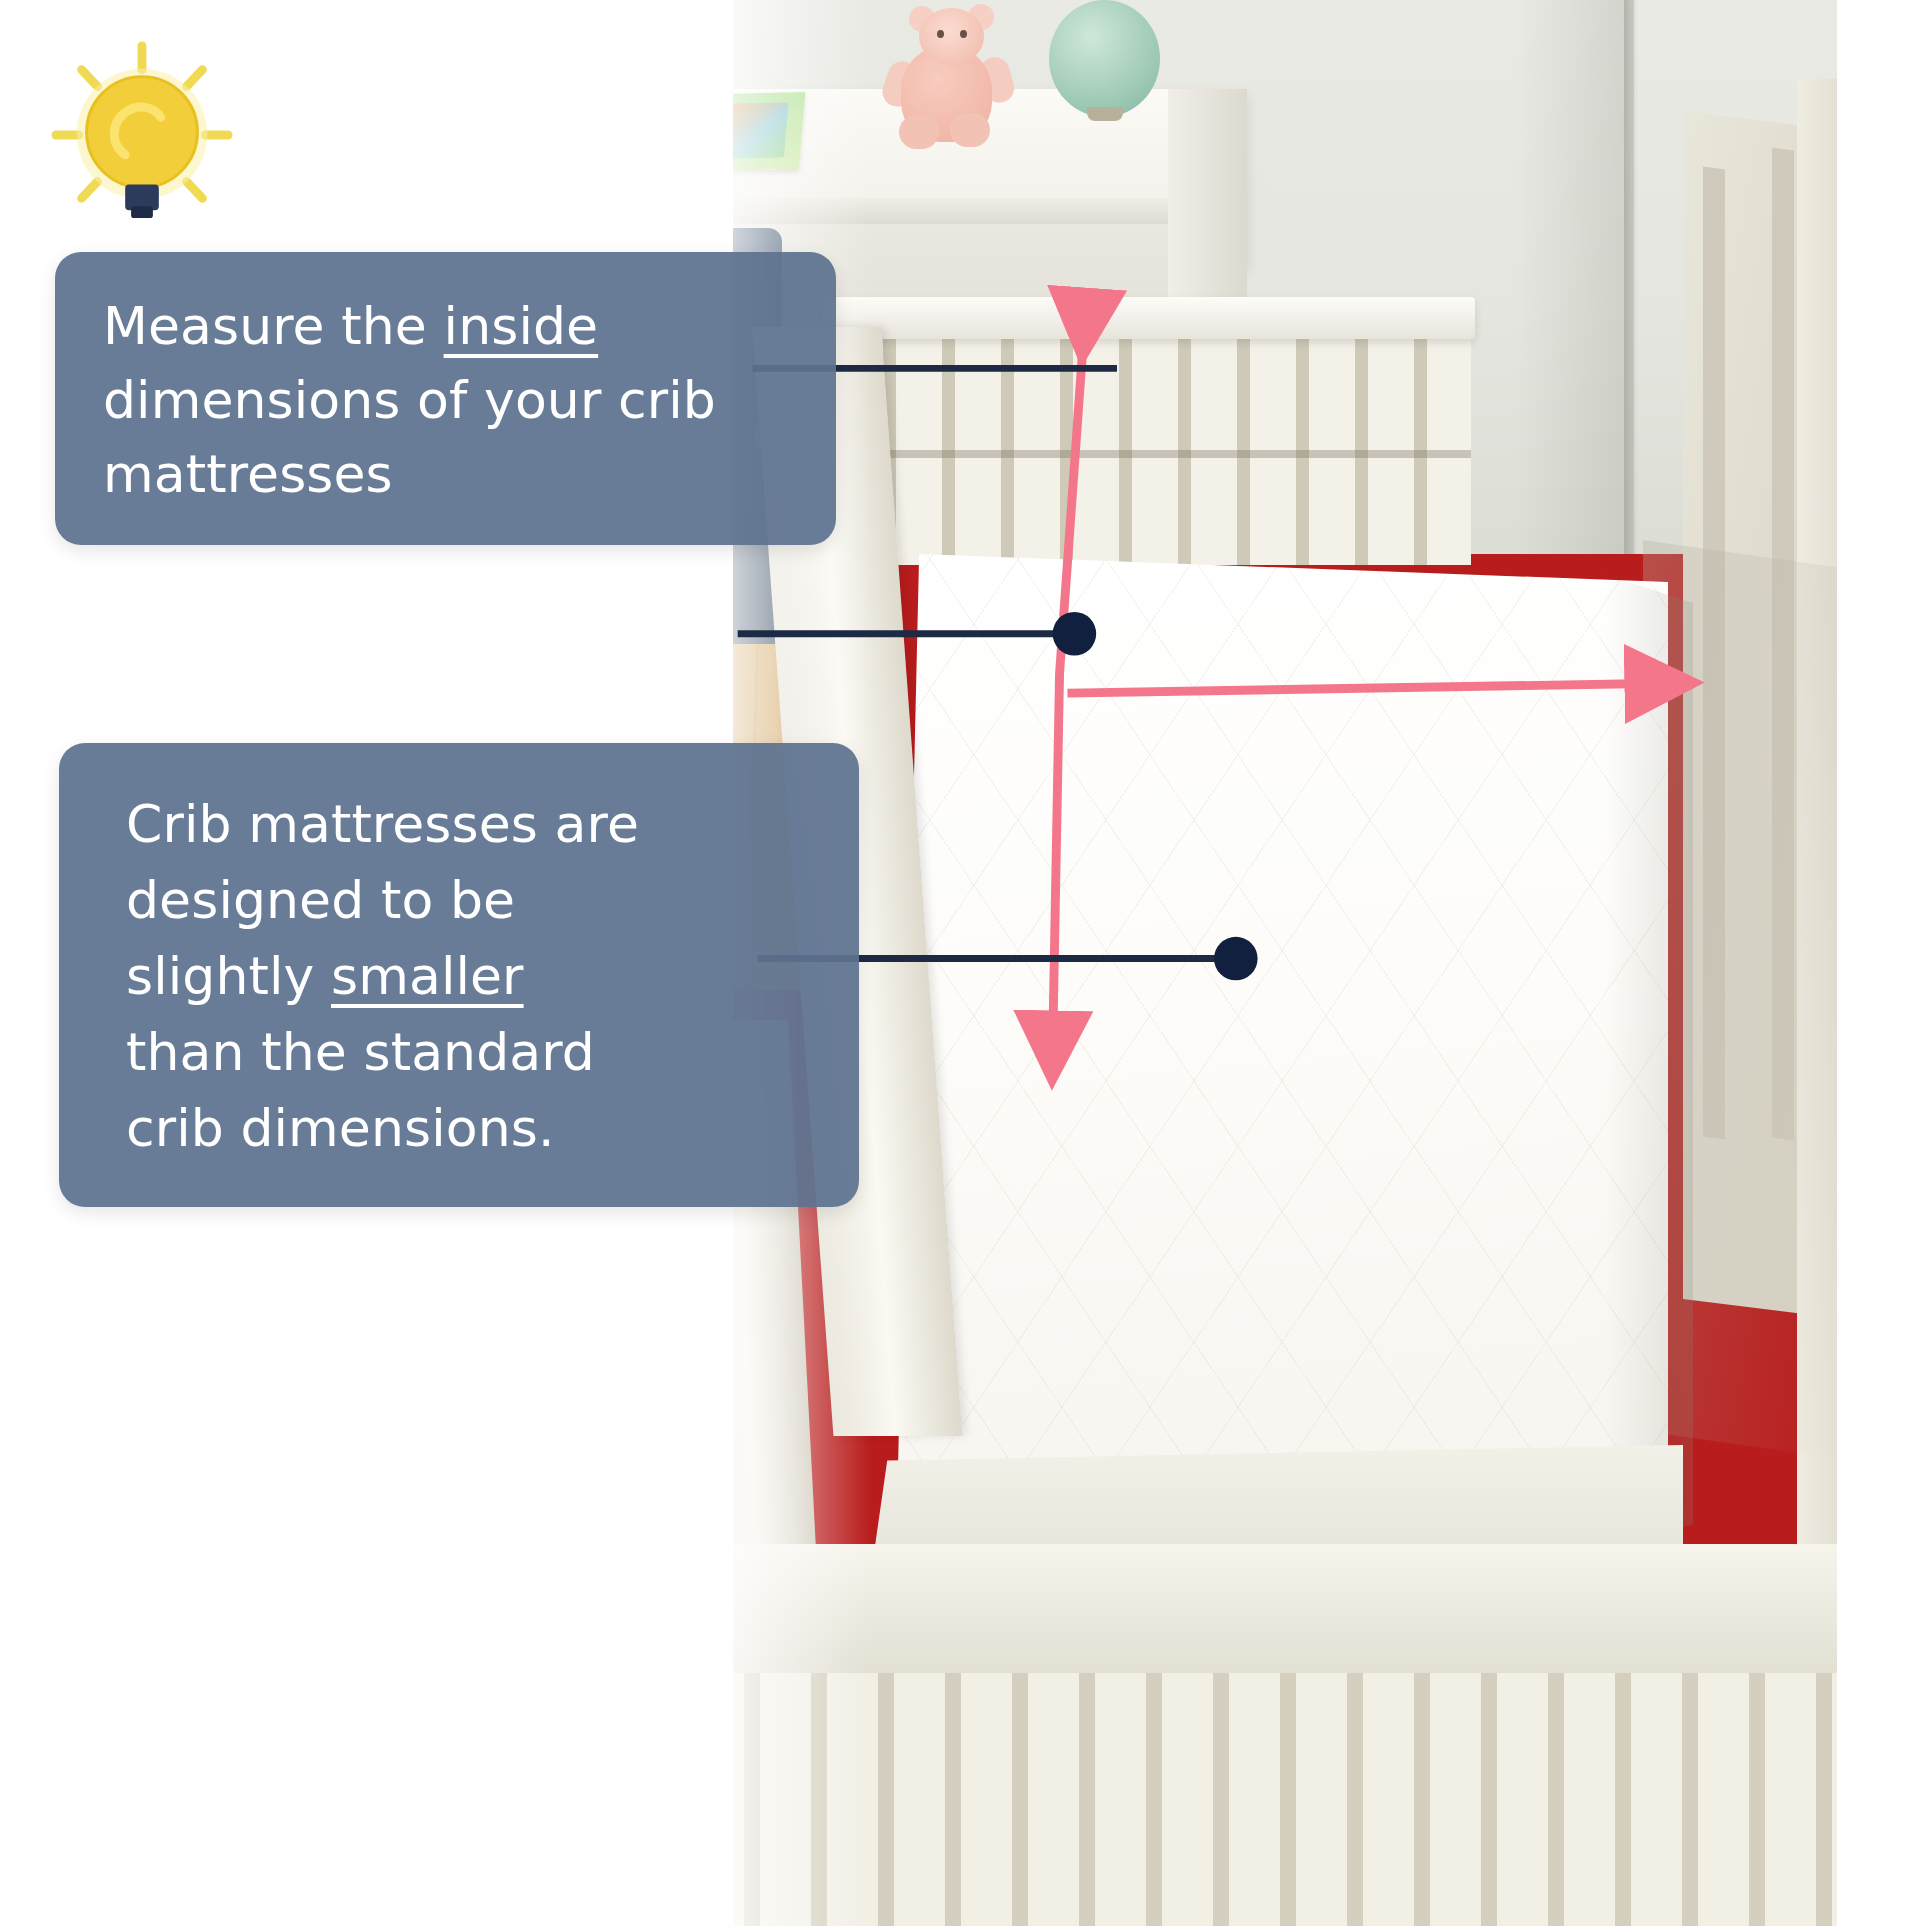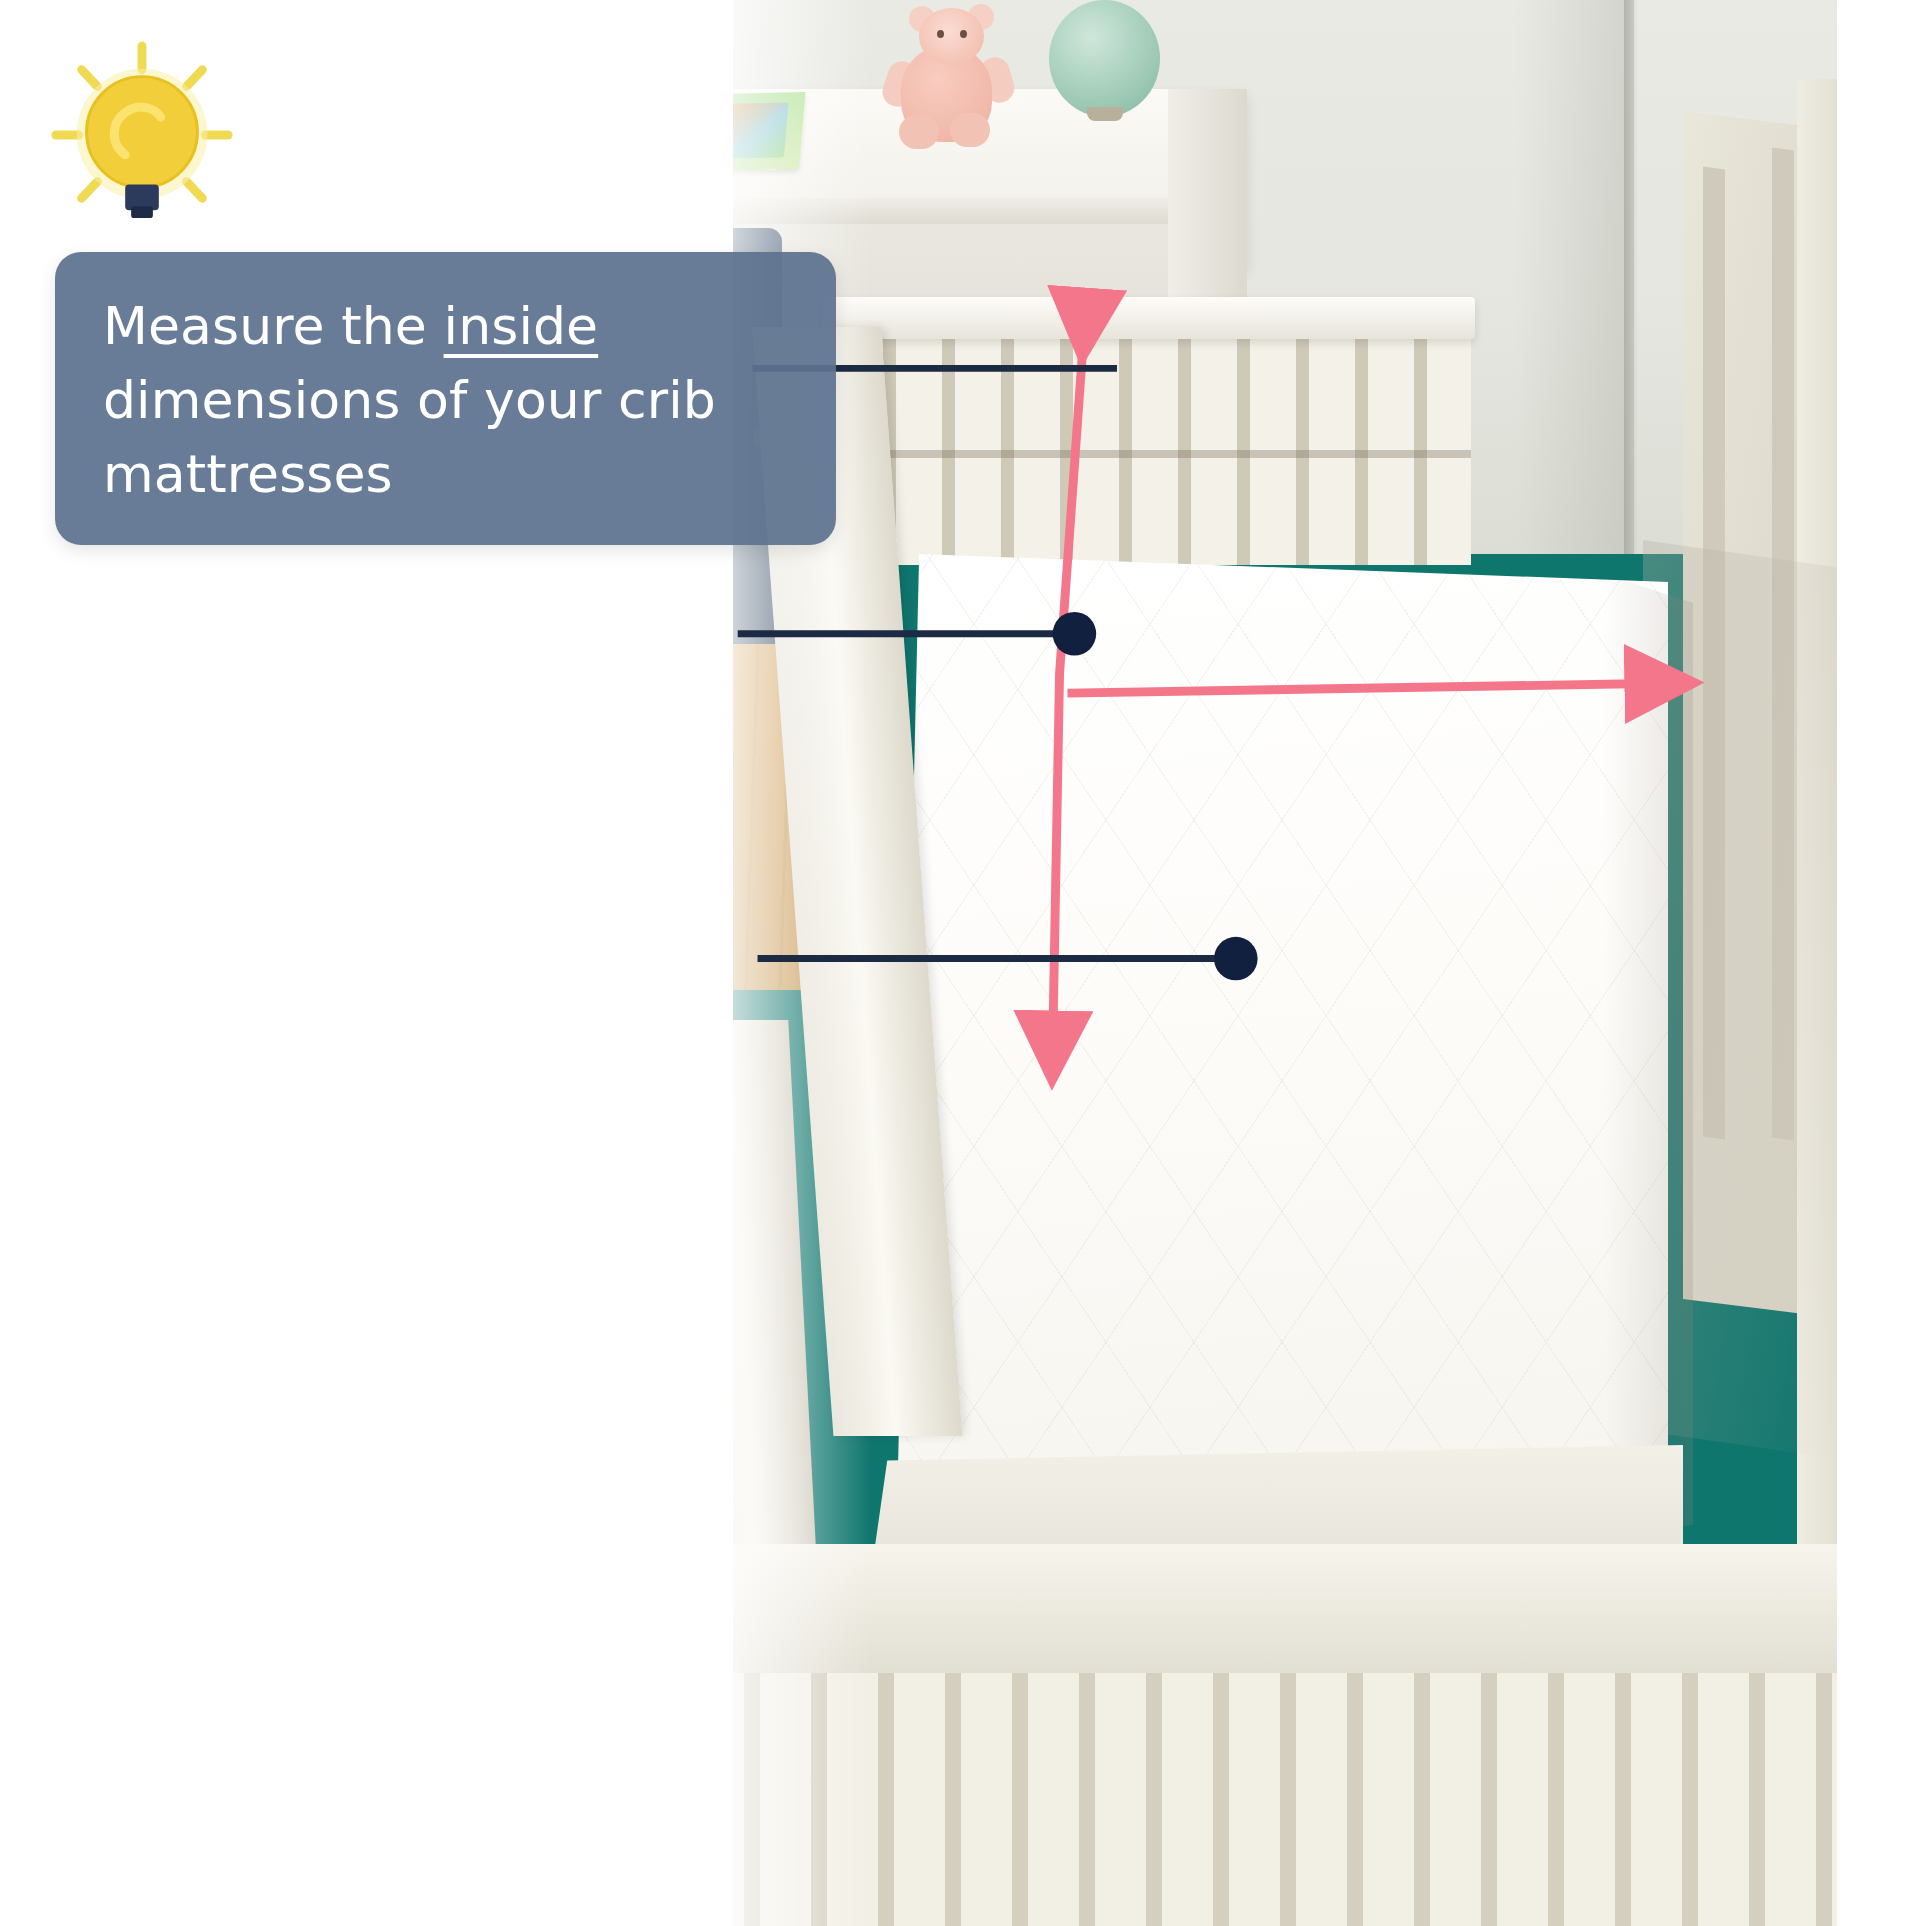--- a/index.html
+++ b/index.html
@@ -1,18 +1,18 @@
 <!DOCTYPE html>
 <html><head>
 <meta charset="utf-8">
 <style>
   html,body{margin:0;padding:0;background:#fff;}
   body{width:1927px;height:1927px;overflow:hidden;font-family:"DejaVu Sans",sans-serif;}
 
-  #stage{position:relative;width:1837px;height:1927px;background:#0f766e;overflow:hidden;}
+  #stage{position:relative;width:1837px;height:1927px;background:#b91c1c;overflow:hidden;}
 
   
   .photo{position:absolute;left:0;top:0;width:1927px;height:1927px;overflow:hidden;}
 
   
   .left-wash{
     position:absolute;left:0;top:0;width:733px;height:1927px;
     background:#ffffff;z-index:40;
   }
   .left-wash-soft{
@@ -283,15 +283,22 @@
       <rect x="84" y="168" width="22" height="12" rx="3" fill="#1e2b47"></rect>
     </svg>
   </div>
 
   <div id="callout-1" class="callout">
     <span class="cl-line"><span>Measure the </span><u>inside</u></span>
     <span class="cl-line">dimensions of your crib</span>
     <span class="cl-line">mattresses</span>
   </div>
 
+  <div id="callout-2" class="callout">
+    <span class="cl-line">Crib mattresses are</span>
+    <span class="cl-line">designed to be</span>
+    <span class="cl-line"><span>slightly </span><u>smaller</u></span>
+    <span class="cl-line">than the standard</span>
+    <span class="cl-line">crib dimensions.</span>
+  </div>
 
 </div>
 
 
 </body></html>

